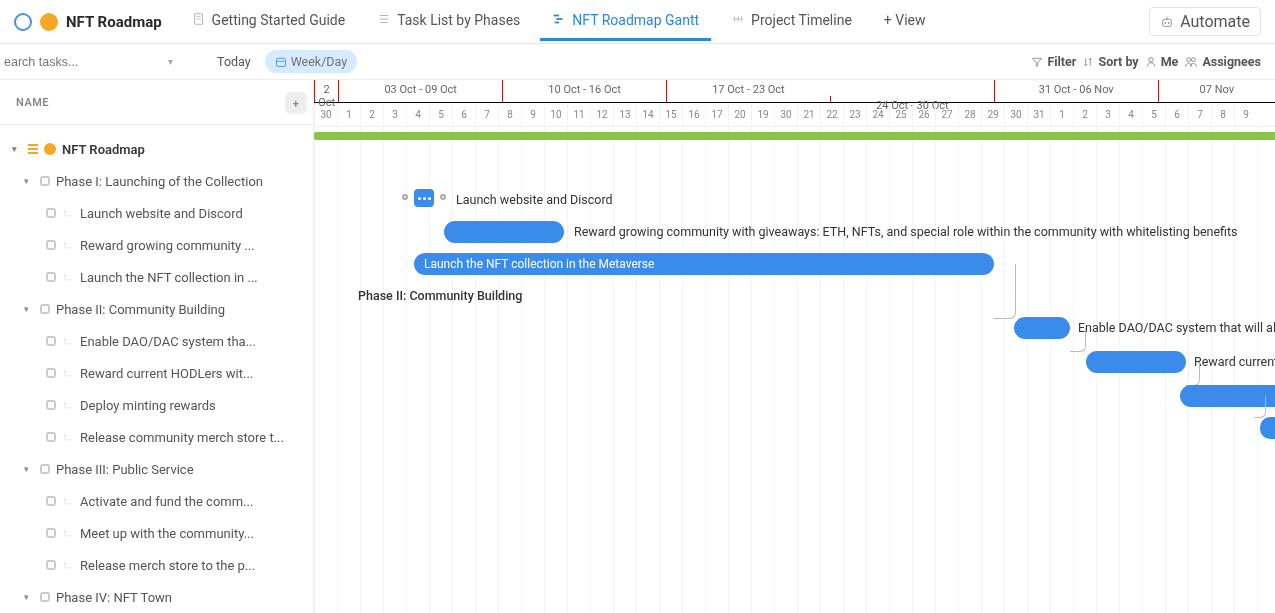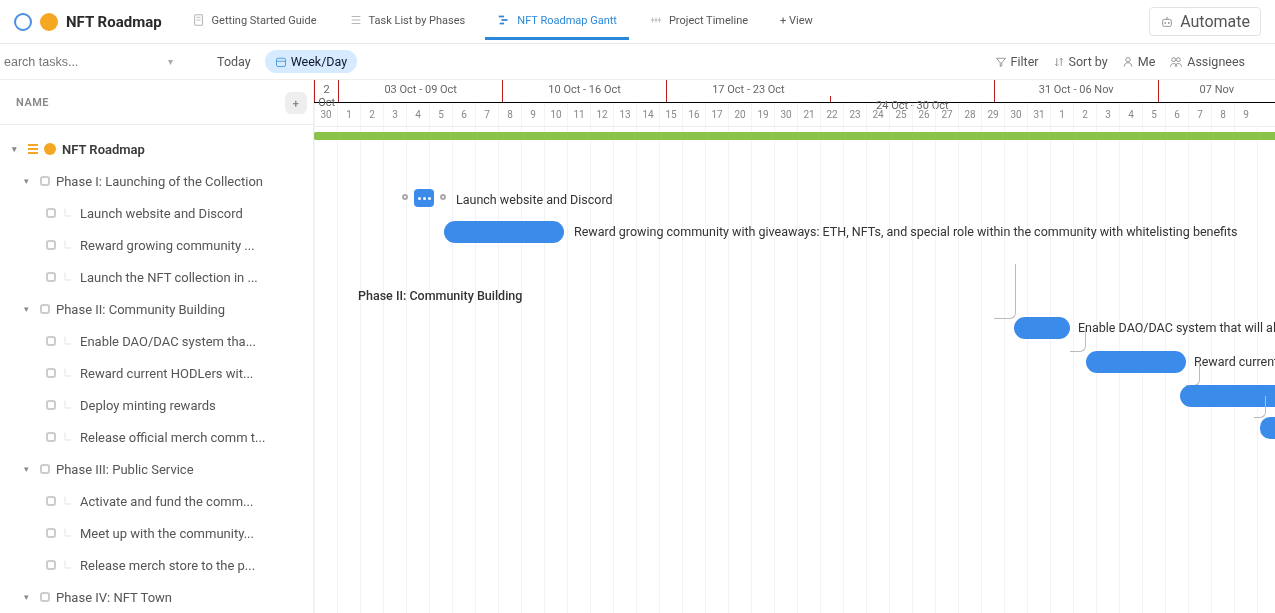--- a/index.html
+++ b/index.html
@@ -3,34 +3,34 @@
 <meta charset="utf-8">
 <style>
   * { box-sizing: border-box; margin: 0; padding: 0; }
   body { font-family: -apple-system, BlinkMacSystemFont, "Segoe UI", Roboto, sans-serif; font-size: 13px; color: #333; background: #fff; width: 1275px; height: 613px; overflow: hidden; }
   
   
   .topbar { display: flex; align-items: center; height: 44px; border-bottom: 1px solid #e8e8e8; padding: 0 14px; gap: 8px; }
   .logo-circle { width: 18px; height: 18px; border: 2px solid #4a90e2; border-radius: 50%; }
   .project-icon { width: 18px; height: 18px; background: #f5a623; border-radius: 50%; }
   .project-title { font-weight: 700; font-size: 15px; color: #2a2a2a; margin-right: 10px; }
-  .tab { display: flex; align-items: center; gap: 6px; padding: 10px 12px; color: #555; cursor: pointer; font-size: 11px; border-bottom: 3px solid transparent; }
+  .tab { display: flex; gap: 6px; padding: 10px 12px; color: #555; cursor: pointer; font-size: 14px; border-bottom: 3px solid transparent; }
   .tab.active { color: #2b88d8; border-bottom-color: #2b88d8; }
   .tab-icon { width: 14px; height: 14px; opacity: .6; }
   .tab.active .tab-icon { opacity: 1; }
   .spacer { flex: 1; }
   .automate { display: flex; align-items: center; gap: 6px; color: #555; font-size: 16px; border: 1px solid #e3e3e3; padding: 4px 10px; border-radius: 4px; cursor: pointer; }
   
   
   .toolbar { display: flex; align-items: center; height: 36px; border-bottom: 1px solid #eee; padding: 0 0 0 4px; gap: 14px; font-size: 12.5px; color: #666; }
   .search { border: none; outline: none; font-size: 12.5px; color: #888; width: 120px; }
   .chev { color: #aaa; font-size: 10px; margin-left: 30px; }
   .today { color: #555; cursor:pointer; margin-left: 30px;}
-  .period-pill { background: #d6ebff; color: #0f172a; padding: 4px 10px; border-radius: 12px; display: flex; align-items: center; gap: 4px; cursor: pointer;}
-  .right-tools { margin-left: auto; display: flex; gap: 14px; padding-right: 30px; align-items: center; }
+  .period-pill { background: #d6ebff; color: #737373; padding: 4px 10px; border-radius: 12px; display: flex; align-items: center; gap: 4px; cursor: pointer;}
+  .right-tools { margin-left: auto; display: flex; gap: 6px; padding-right: 14px; align-items: center; font-weight: bold; }
   .tool { display: flex; align-items: center; gap: 4px; color: #555; cursor: pointer; }
   
   
   .main { display: flex; height: calc(613px - 44px - 36px); }
   .sidebar { width: 314px; border-right: 1px solid #eee; display: flex; flex-direction: column; }
   .sidebar-header { height: 46px; display: flex; align-items: center; padding: 0 16px; color: #888; font-size: 11px; letter-spacing: .5px; font-weight: 600; border-bottom: 1px solid #eee; position: relative;}
   .add-btn { position: absolute; right: 6px; top: 12px; width: 22px; height: 22px; background: #eee; border-radius: 6px; display:flex; align-items:center; justify-content:center; color:#888; cursor:pointer; }
   .tree { padding: 8px 0; overflow-y: auto; }
   .tree-row { display: flex; align-items: center; height: 32px; padding: 0 12px; gap: 6px; color: #3a3a3a; font-size: 13px; cursor: pointer; white-space: nowrap; overflow: hidden; }
   .tree-row .caret { width: 10px; color: #888; font-size: 9px; }
@@ -227,21 +227,21 @@
           <svg class="phone-icon" viewBox="0 0 16 16">
             <path d="M4 2v10h8" stroke="#999" fill="none"></path>
           </svg>
           <span class="txt">Deploy minting rewards</span>
         </div>
       <div class="tree-row task">
           <span class="bullet"></span>
           <svg class="phone-icon" viewBox="0 0 16 16">
             <path d="M4 2v10h8" stroke="#999" fill="none"></path>
           </svg>
-          <span class="txt">Release official merch comm t...</span>
+          <span class="txt">Release community merch store t...</span>
         </div>
 
       <div class="tree-row phase">
         <span class="caret">▾</span>
         <span class="bullet"></span>
         <span class="txt">Phase III: Public Service</span>
       </div>
       <div class="tree-row task">
           <span class="bullet"></span>
           <svg class="phone-icon" viewBox="0 0 16 16">
@@ -331,20 +331,23 @@
       <div class="green-bar"></div>
 
       <div class="dep" style="top:67px; left:88px;"></div>
       <div class="diamond" style="top:62px; left:100px;"></div>
       <div class="dep" style="top:67px; left:126px;"></div>
       <div class="bar-label" style="top:62px; left:142px;">Launch website and Discord</div>
 
       <div class="bar" style="top:94px; left:130px; width:120px;"></div>
       <div class="bar-label" style="top:94px; left:260px;">Reward growing community with giveaways: ETH, NFTs, and special role within the community with whitelisting benefits</div>
 
+      <div class="bar" style="top:126px; left:100px; width:580px;">
+        <div class="bar-label inside">Launch the NFT collection in the Metaverse</div>
+      </div>
 
       <div class="phase-label" style="top:161px; left:44px;">Phase II: Community Building</div>
 
       <div class="connector" style="top:137px; left:680px; width:22px; height:55px; border-radius:0 0 6px 0;"></div>
 
       <div class="bar" style="top:190px; left:700px; width:56px;"></div>
       <div class="bar-label" style="top:190px; left:764px;">Enable DAO/DAC system that will allow</div>
 
       <div class="connector" style="top:201px; left:756px; width:16px; height:24px; border-radius:0 0 6px 0;"></div>
       <div class="bar" style="top:224px; left:772px; width:100px;"></div>

